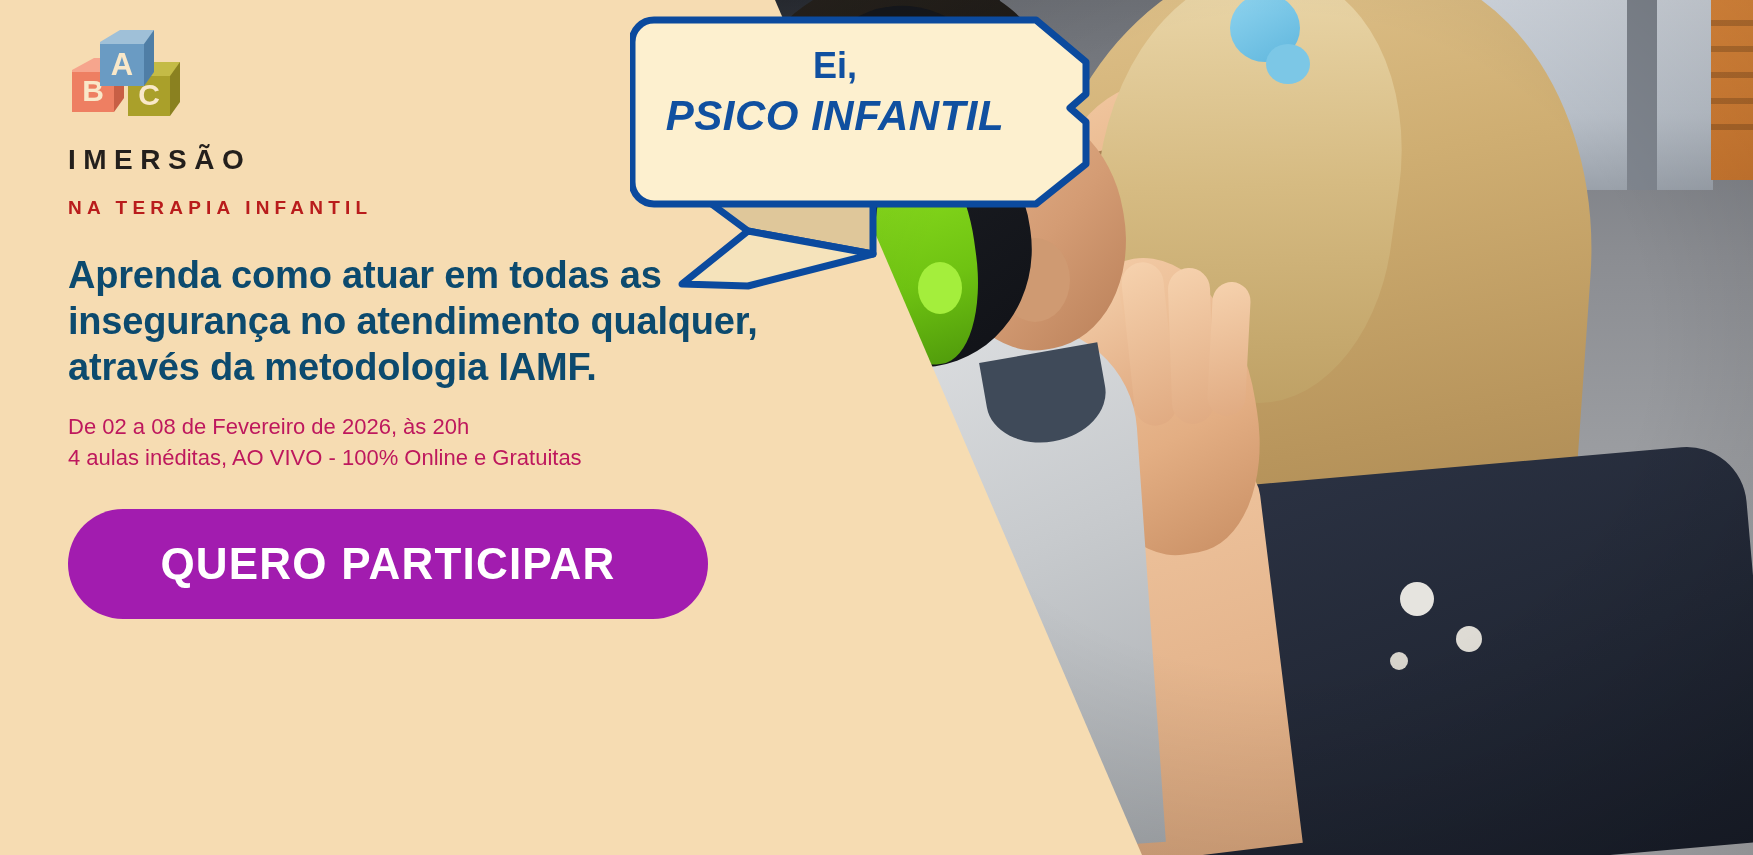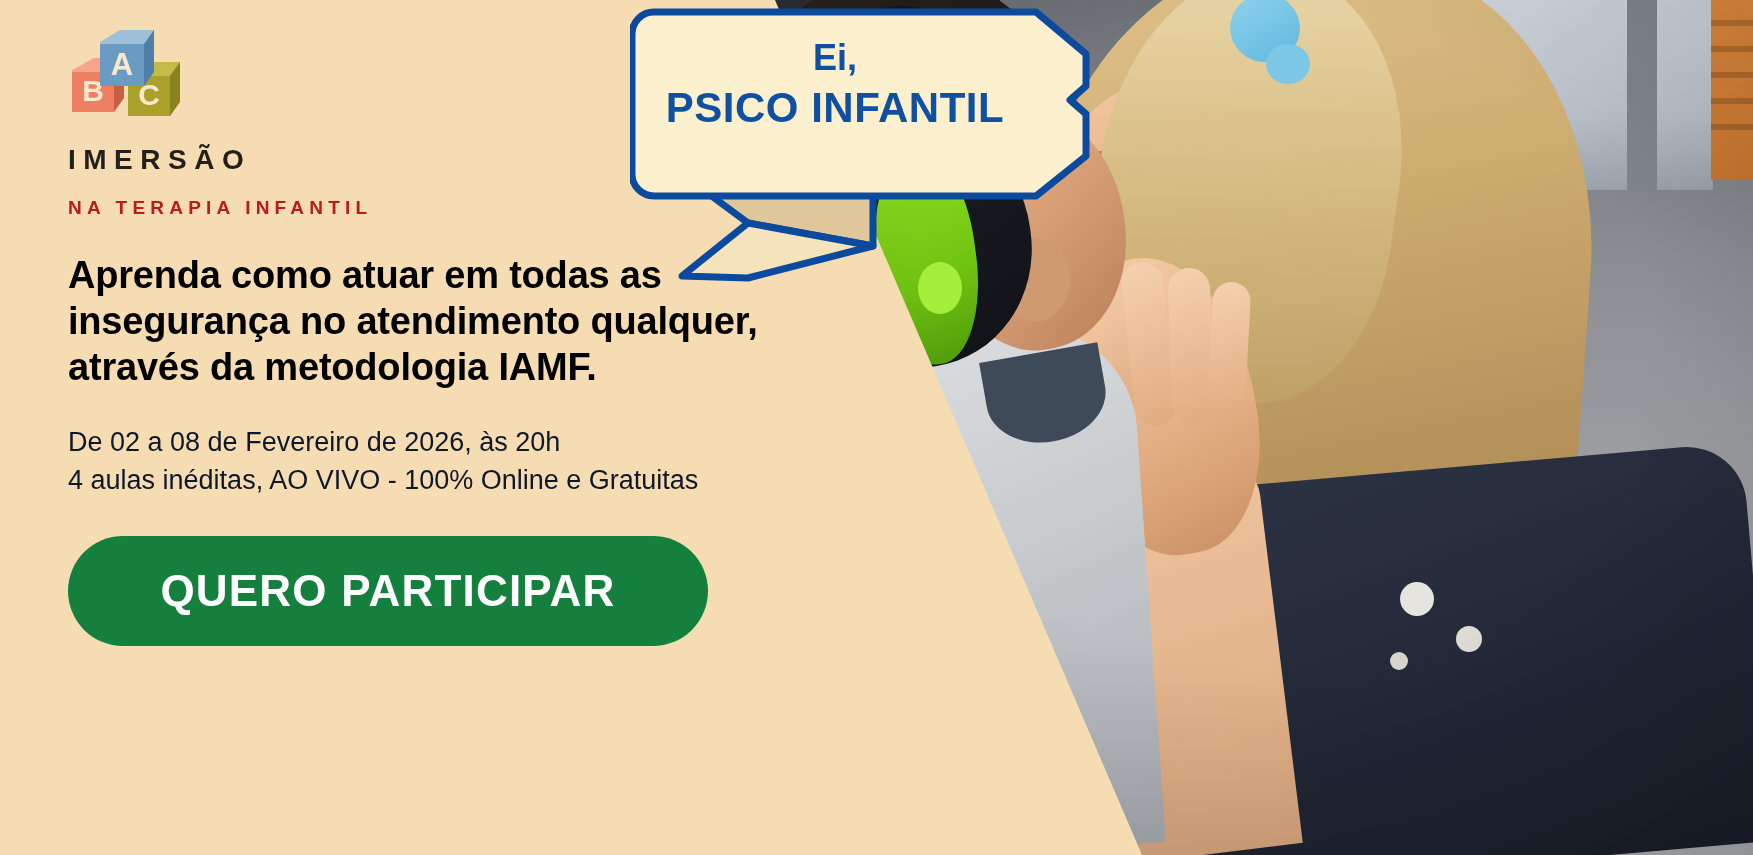--- a/index.html
+++ b/index.html
@@ -354,73 +354,73 @@
     letter-spacing: 5.2px;
     color: #b91c1c;
     margin-top: 24px;
     line-height: 1;
   }
 
   .headline {
     margin-top: 36px;
     font-size: 38px;
     font-weight: 700;
-    color: #000000;
+    color: #0c4a6e;
     line-height: 1.21;
     letter-spacing: -0.2px;
     max-width: 760px;
   }
 
   .detail-lines {
-    margin-top: 32px;
-    color: #0f172a;
-    font-size: 27px;
+    margin-top: 20px;
+    color: #be185d;
+    font-size: 22px;
     line-height: 1.42;
     font-weight: 400;
   }
   .detail-lines .strong { font-weight: 400; }
 
   .cta-button {
     display: flex;
     align-items: center;
     justify-content: center;
     width: 640px;
     height: 110px;
     margin-top: 36px;
-    background: #15803d;
+    background: #a21caf;
     color: #ffffff;
     border: none;
     border-radius: 56px;
     font-family: "Liberation Sans", sans-serif;
     font-size: 44px;
     font-weight: 700;
     letter-spacing: 1.2px;
     cursor: pointer;
   }
 
   
   .speech-bubble {
     position: absolute;
     left: 630px;
-    top: 8px;
+    top: 16px;
     width: 460px;
     height: 285px;
   }
   .bubble-text {
     position: absolute;
     left: 0; top: 30px;
     width: 410px;
     text-align: center;
     color: #1050a0;
     font-weight: 700;
     line-height: 1.12;
     pointer-events: none;
   }
   .bubble-text .l1 { font-size: 36px; display: block; }
-  .bubble-text .l2 { font-size: 42px; display: block; letter-spacing: 0.5px; margin-top: 6px; }
+  .bubble-text .l2 { font-size: 42px; display: block; letter-spacing: 0.5px; margin-top: 6px; font-style: italic; }
 </style>
 </head>
 <body>
 
 <div class="banner">
 
   <div class="photo-layer">
     <div class="photo-scene">
       <div class="ph-floor"></div>
       <div class="ph-wall-left"></div>

